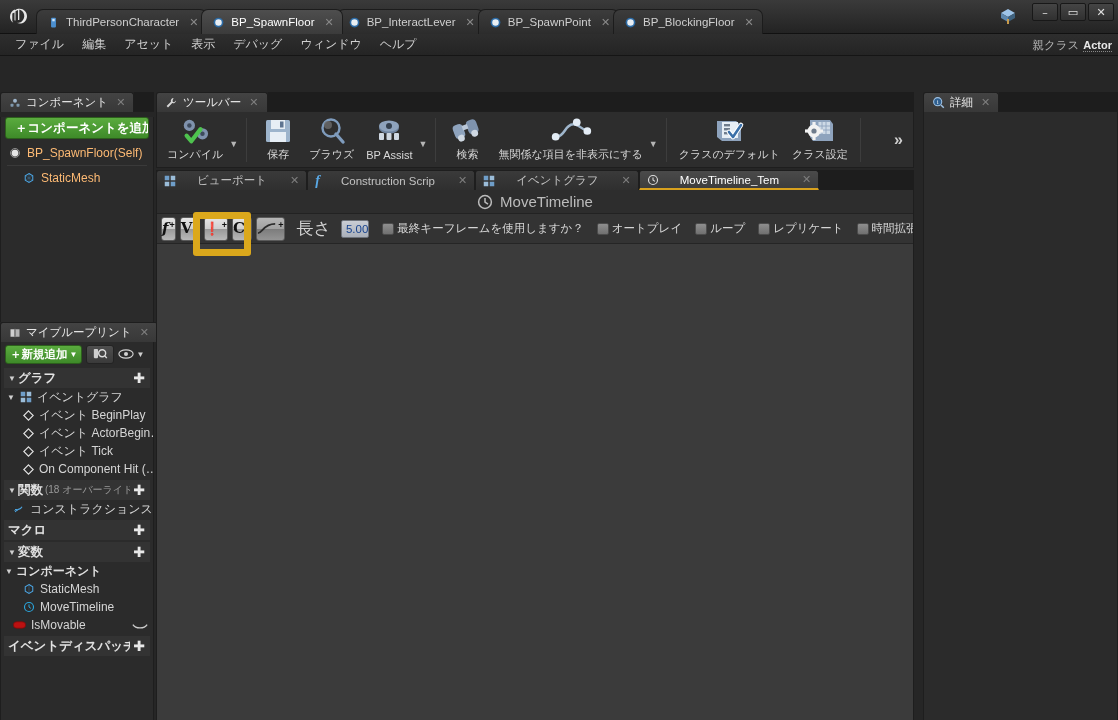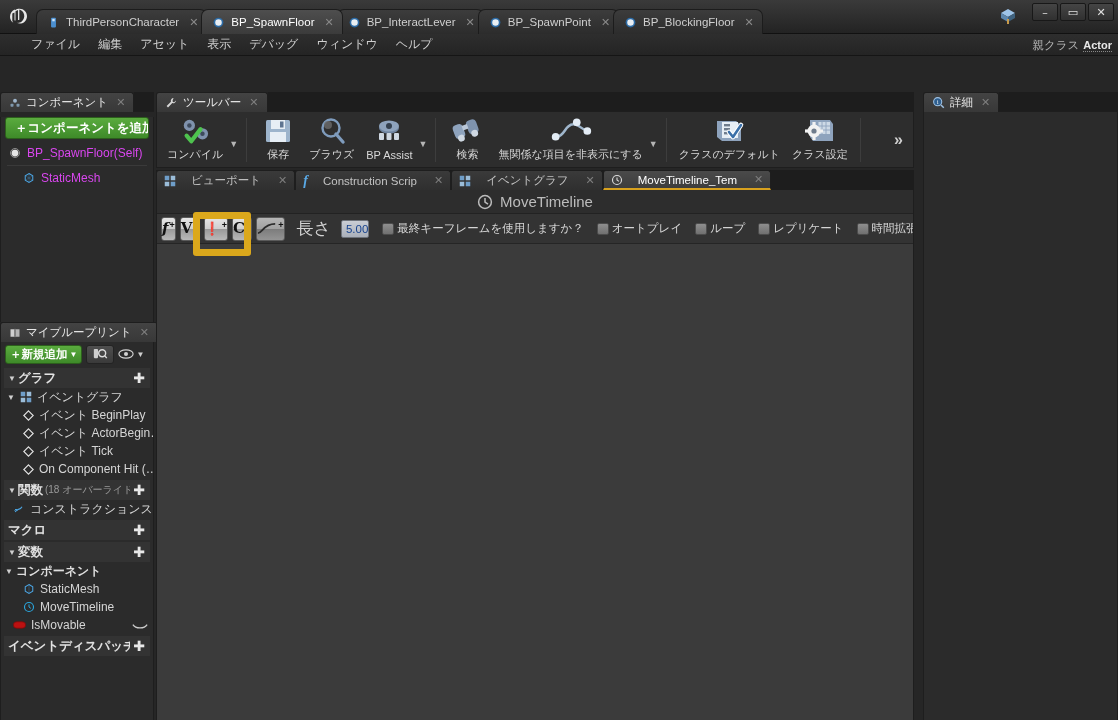--- a/index.html
+++ b/index.html
@@ -46,21 +46,21 @@
     display:flex; align-items:center; justify-content:center;
     color:#e0e0e0; font-size:11px; font-family:"DejaVu Sans",sans-serif;
   }
   .tb-gem{ position:absolute; right:100px; top:6px; width:20px;height:20px; }
 
   
   .menubar{
     position:absolute; left:0; top:34px; width:1118px; height:22px;
     background:linear-gradient(#2e2e2e,#242424);
     border-bottom:1px solid #151515;
-    display:flex; align-items:center; padding-left:22px;
+    display:flex; align-items:center; padding-left:6px;
   }
   .menubar .mi{ padding:2px 9px; font-size:12px; color:#d0d0d0; }
   .parentclass{
     position:absolute; right:6px; top:37px; height:17px;
     display:flex; align-items:center; gap:4px; font-size:11.5px; color:#b4b4b4;
   }
   .parentclass .pcval{
     color:#e8e8e8; font-weight:bold; font-size:11px;
     border-bottom:1px dotted #888; padding-bottom:0px;
   }
@@ -87,21 +87,21 @@
   .addcomp{
     margin:5px 4px 4px 4px; height:22px; border-radius:3px;
     background:linear-gradient(#5aab3e,#3e8a29);
     border:1px solid #2c5f1c;
     color:#fff; font-weight:bold; font-size:12.5px;
     display:flex; align-items:center; padding-left:9px;
     overflow:hidden; white-space:nowrap;
   }
   .compitem{
     height:20px; display:flex; align-items:center; gap:6px;
-    padding-left:8px; font-size:12px; color:#d946ef; white-space:nowrap;
+    padding-left:8px; font-size:12px; color:#fdba74; white-space:nowrap;
   }
   .compitem.indent{ padding-left:22px; }
   .comp-sep{ height:1px; background:#3a3a3a; margin:2px 6px; }
 
   
   #myblueprint{ left:0; top:286px; width:154px; height:434px; }
   #myblueprint .panelbody{ height:414px; padding:0; overflow:hidden; }
   .mbtoolbar{ height:24px; display:flex; align-items:center; gap:4px; padding:3px 4px; }
   .addnew{
     height:19px; border-radius:3px;
@@ -144,21 +144,21 @@
     min-width:50px; height:52px; padding:2px 6px; gap:2px;
   }
   .tbtn .tlabel{ font-size:11px; color:#d8d8d8; white-space:nowrap; }
   .tcaret{ color:#b5b5b5; font-size:9px; align-self:center; margin:8px 2px 0 0; }
   .chev{ margin-left:auto; color:#d0d0d0; font-size:16px; padding-right:6px; font-weight:bold; }
 
   
   #mainarea{ left:156px; top:134px; width:758px; height:586px; }
   .gtabs{ height:20px; display:flex; align-items:flex-end; background:#1d1d1d; }
   .gtab{
-    height:20px; display:flex; align-items:center; gap:15px; padding:0 7px;
+    height:20px; display:flex; align-items:center; gap:21px; padding:0 7px;
     font-size:11.5px; color:#c2c2c2; white-space:nowrap;
     background:linear-gradient(#3a3a3a,#2f2f2f);
     border:1px solid #1e1e1e; border-bottom:none;
     border-top-left-radius:3px; border-top-right-radius:3px;
   }
   .gtab.active{
     background:linear-gradient(#4a4a4a,#3d3d3d); color:#fff;
     border-bottom:2px solid #d8a11e;
   }
   .gtab .x{ color:#7e7e7e; font-size:11px; margin-left:2px; }

